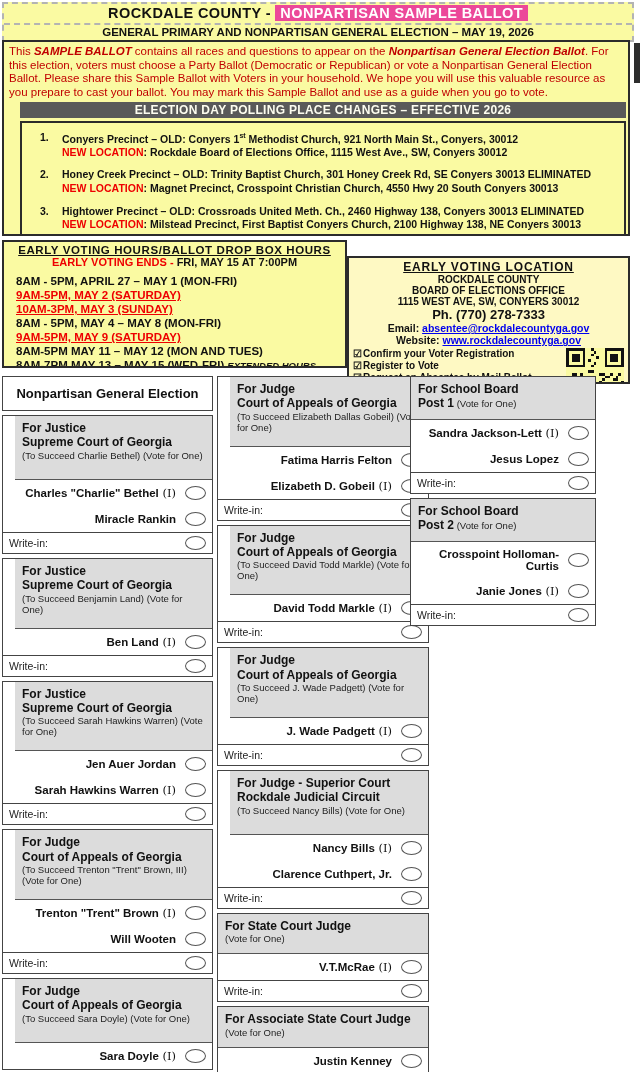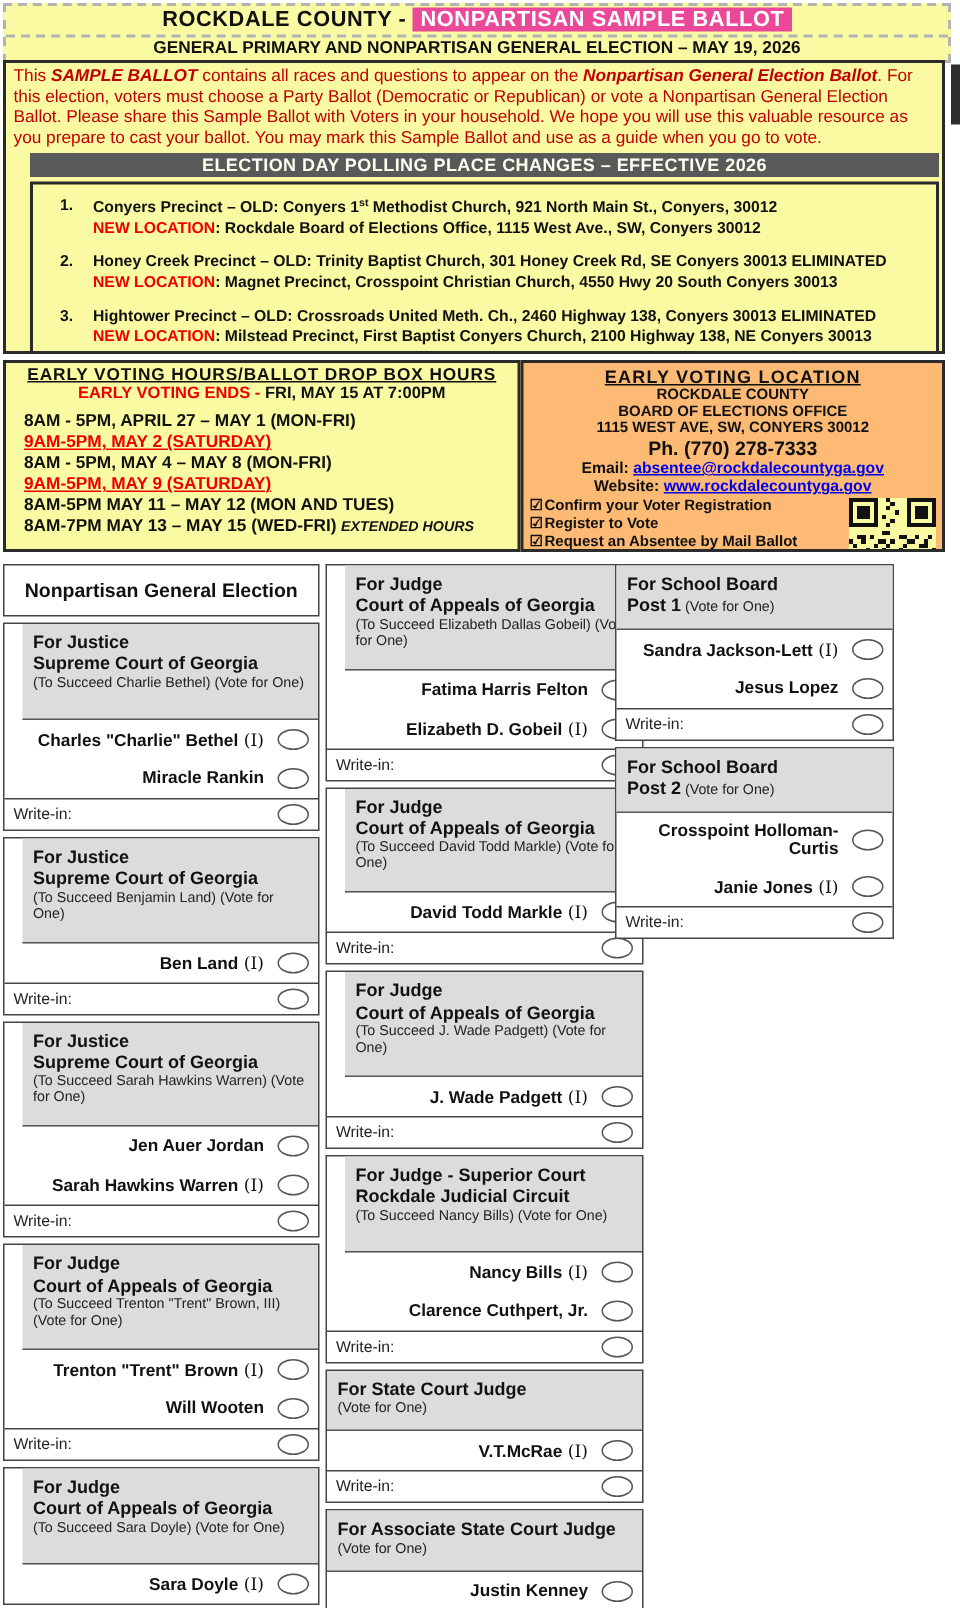--- a/index.html
+++ b/index.html
@@ -29,22 +29,22 @@
   sup{font-size:7px;}
   
   .ev-left{position:absolute;left:2px;top:240px;width:341px;height:122px;
            background:#FAFAA2;border:2px solid #2b2b2b;overflow:hidden;padding-top:2px;}
   .ev-title{text-align:center;font-weight:bold;font-size:11.5px;text-decoration:underline;
             letter-spacing:.6px;color:#111;}
   .ev-ends{text-align:center;font-weight:bold;font-size:11px;color:#111;margin-bottom:6px;}
   .hline{font-weight:bold;font-size:11.5px;line-height:1.22;padding-left:12px;color:#111;white-space:nowrap;}
   .redu{color:#ee0000;text-decoration:underline;}
   .ext{font-style:italic;font-size:9.5px;margin-left:3px;}
-  .ev-right{position:absolute;left:347px;top:240px;width:279px;height:122px;
-            background:#fdba74;border:2px solid #2b2b2b;overflow:hidden;padding-top:2px;}
+  .ev-right{position:absolute;left:347px;top:256px;width:279px;height:122px;
+            background:#fef9c3;border:2px solid #2b2b2b;overflow:hidden;padding-top:2px;}
   .evl-title{text-align:center;font-weight:bold;font-size:12px;text-decoration:underline;
              letter-spacing:.8px;color:#111;}
   .evl-line{text-align:center;font-weight:bold;font-size:10px;line-height:1.12;color:#111;}
   .evl-phone{text-align:center;font-weight:bold;font-size:13px;line-height:1.1;color:#111;}
   .evl-link{text-align:center;font-weight:bold;font-size:10.5px;line-height:1.18;color:#111;}
   .lnk{color:#0000EE;text-decoration:underline;}
   .evl-bottom{display:flex;margin-top:1px;}
   .evl-checks{flex:1;padding-left:4px;}
   .cline{font-weight:bold;font-size:10px;line-height:1.2;color:#111;white-space:nowrap;}
   .cb{font-size:10px;margin-right:1px;}
@@ -105,20 +105,21 @@
       </div>
     </div>
 </div>
 
 <div class="ev-left">
   <div class="ev-title">EARLY VOTING HOURS/BALLOT DROP BOX HOURS</div>
   <div class="ev-ends"><span class="red">EARLY VOTING ENDS - </span><span>FRI, MAY 15 AT 7:00PM</span></div>
   <div id="hours">
       <div class="hline">8AM - 5PM, APRIL 27 – MAY 1 (MON-FRI)</div>
       <div class="hline redu">9AM-5PM, MAY 2 (SATURDAY)</div>
+      <div class="hline redu">10AM-3PM, MAY 3 (SUNDAY)</div>
       <div class="hline">8AM - 5PM, MAY 4 – MAY 8 (MON-FRI)</div>
       <div class="hline redu">9AM-5PM, MAY 9 (SATURDAY)</div>
       <div class="hline">8AM-5PM MAY 11 – MAY 12 (MON AND TUES)</div>
       <div class="hline">8AM-7PM MAY 13 – MAY 15 (WED-FRI)<span class="ext">EXTENDED HOURS</span></div>
     </div>
 </div>
 
 <div class="ev-right">
   <div class="evl-title">EARLY VOTING LOCATION</div>
   <div class="evl-line">ROCKDALE COUNTY</div>

